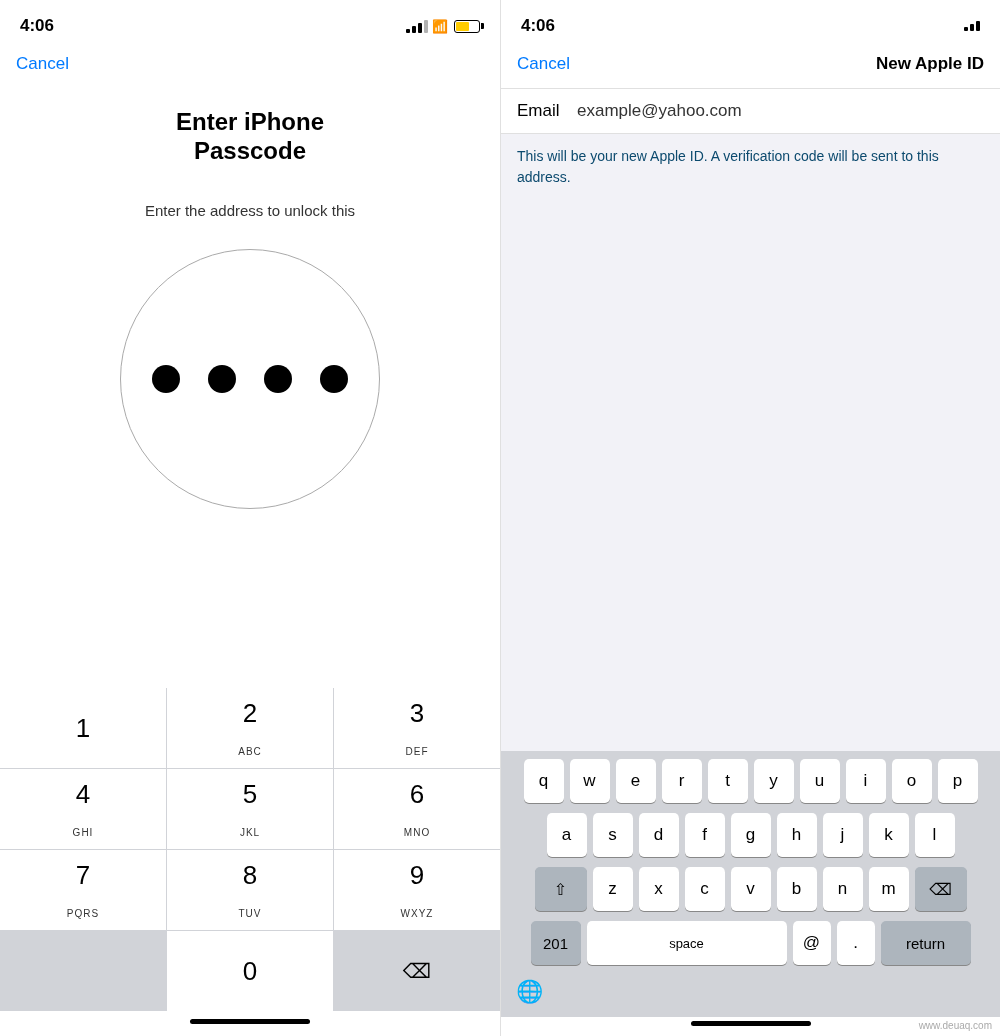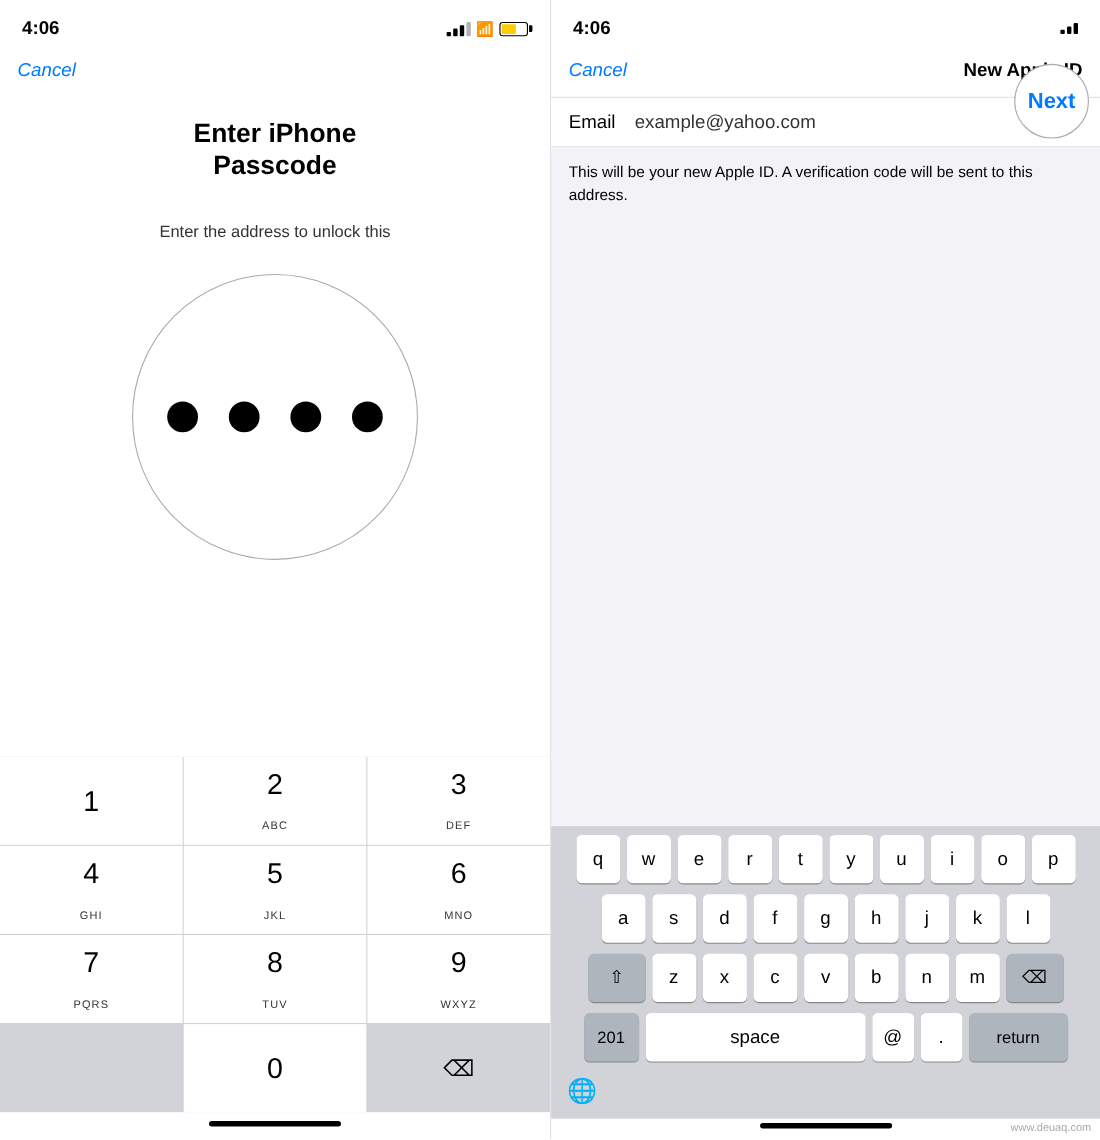--- a/index.html
+++ b/index.html
@@ -69,21 +69,20 @@
       align-items: center;
       padding: 4px 16px 8px;
       height: 44px;
     }
     .cancel-btn {
       color: #007aff;
       font-size: 17px;
       background: none;
       border: none;
       cursor: pointer;
-      font-style: italic;
     }
 
     
     .passcode-content {
       flex: 1;
       display: flex;
       flex-direction: column;
       align-items: center;
       padding: 20px;
     }
@@ -233,21 +232,21 @@
     }
 
     
     .info-text-box {
       padding: 12px 16px;
       background: #f2f2f7;
       flex: 1;
     }
     .info-text {
       font-size: 14px;
-      color: #000000;
+      color: #0c4a6e;
       line-height: 1.5;
     }
 
     
     .keyboard {
       background: #d1d3d8;
       padding: 8px 3px 4px;
     }
     .kb-row {
       display: flex;
@@ -272,21 +271,21 @@
     }
     .kb-key.special {
       background: #adb5bd;
       color: #000;
       font-size: 14px;
       min-width: 42px;
       max-width: 52px;
     }
     .kb-key.space-key {
       max-width: 200px;
-      font-size: 17px;
+      font-size: 13px;
     }
     .kb-key.symbol-key {
       max-width: 50px;
       font-size: 15px;
     }
     .kb-key.return-key {
       max-width: 90px;
       font-size: 15px;
     }
     .kb-key.at-key { max-width: 38px; }
@@ -417,23 +416,20 @@
         <div class="signal-bar"></div>
         <div class="signal-bar"></div>
         <div class="signal-bar"></div>
       </div>
     </div>
   </div>
 
   <div class="right-nav-bar right-nav-relative">
     <button class="cancel-btn">Cancel</button>
     <span class="nav-title">New Apple ID</span>
-    <div class="next-btn">
-      <span class="next-btn-text">Next</span>
-    </div>
   </div>
 
   <div style="height:1px; background:#e0e0e0;"></div>
 
   <div class="email-row">
     <span class="email-label">Email</span>
     <span class="email-value">example@yahoo.com</span>
   </div>
 
   <div class="info-text-box">

